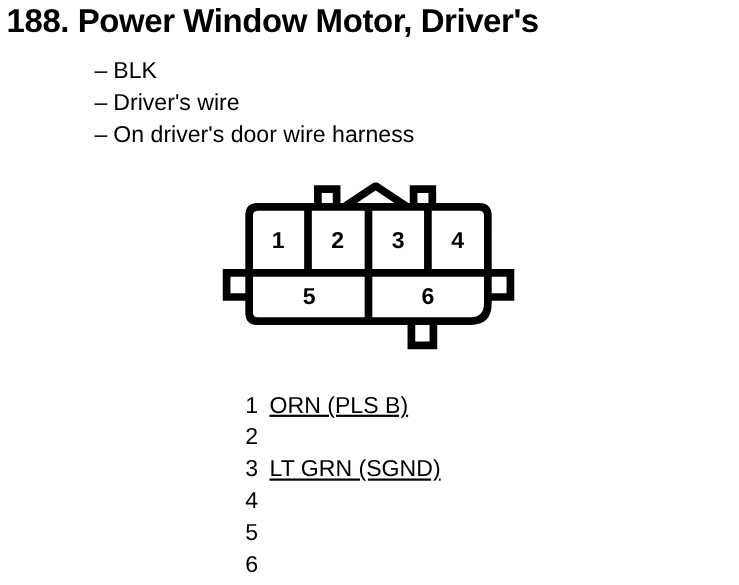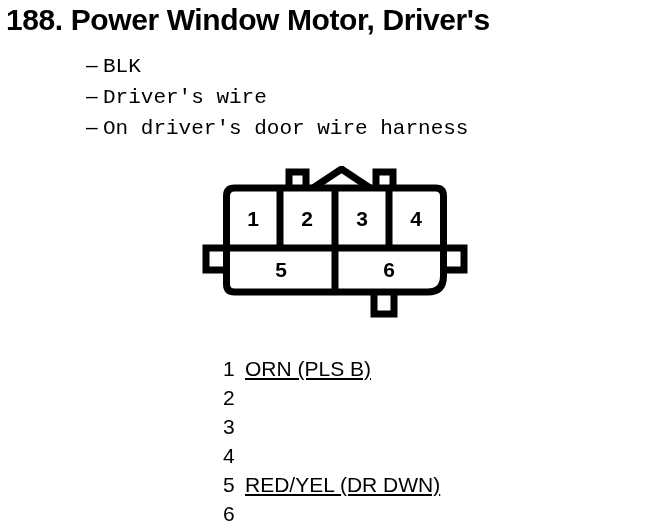--- a/index.html
+++ b/index.html
@@ -45,21 +45,20 @@
     line-height: 29px;
     white-space: nowrap;
   }
   .bullet-dash {
     width: 17px;
     flex: 0 0 17px;
     font-size: 21px;
   }
   .bullet-text {
     flex: 0 0 auto;
-    font-family: Liberation Mono, monospace;
   }
 
   
   .connector-wrap {
     position: absolute;
     left: 196px;
     top: 166px;
     width: 290px;
     height: 175px;
   }
@@ -182,28 +181,28 @@
     <span class="legend-num">1</span>
     <span class="legend-desc">ORN (PLS B)</span>
   </div>
 
   <div class="legend-row">
     <span class="legend-num">2</span>
   </div>
 
   <div class="legend-row">
     <span class="legend-num">3</span>
+    <span class="legend-desc">LT GRN (SGND)</span>
   </div>
 
   <div class="legend-row">
     <span class="legend-num">4</span>
   </div>
 
   <div class="legend-row">
     <span class="legend-num">5</span>
-    <span class="legend-desc">RED/YEL (DR DWN)</span>
   </div>
 
   <div class="legend-row">
     <span class="legend-num">6</span>
   </div>
 
 </div>
 
 </body></html>

